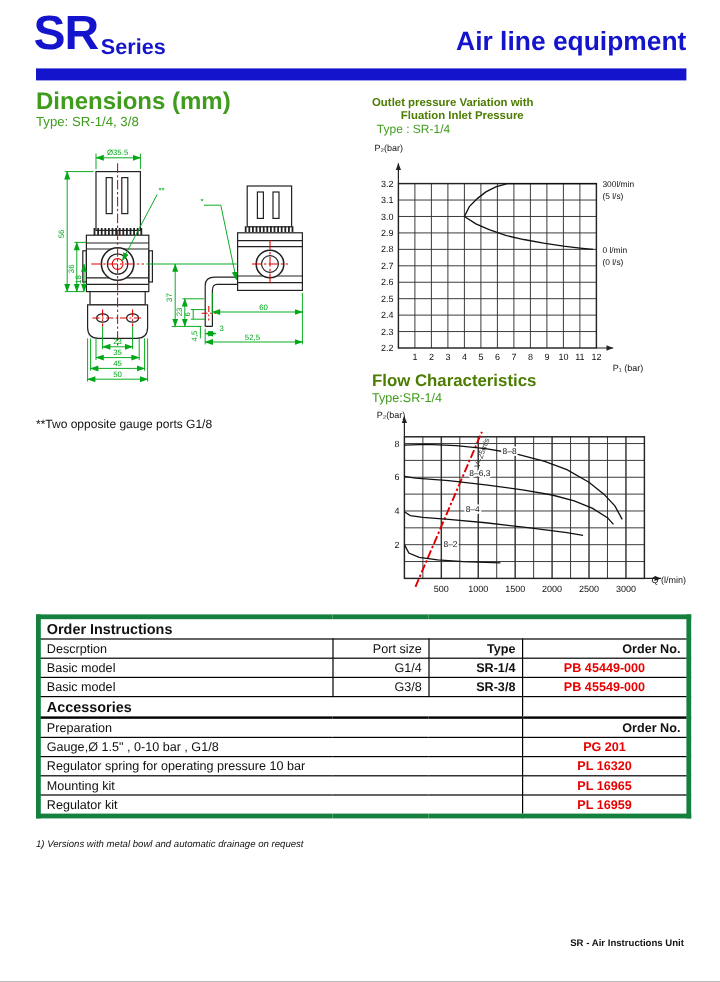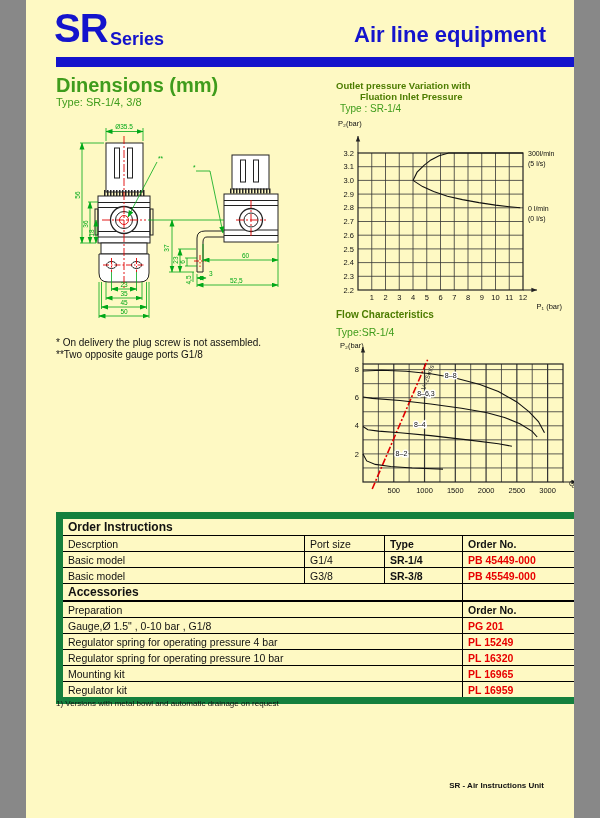--- a/index.html
+++ b/index.html
@@ -1,40 +1,40 @@
 <!DOCTYPE html>
 <html><head>
 <meta charset="utf-8">
 <style>
   html,body{margin:0;padding:0;background:#888;}
-  .page{position:relative;width:548px;height:818px;background:#fef9c3;
+  .page{position:relative;width:600px;height:818px;background:#ffffff;
         font-family:"Liberation Sans",sans-serif;color:#111;overflow:hidden;margin:0 auto;}
   .abs{position:absolute;}
   .brand-sr{left:28px;top:6px;font-size:40px;font-weight:800;color:#1414cc;letter-spacing:-1px;}
   .brand-series{left:84px;top:29px;font-size:18px;font-weight:700;color:#1414cc;text-align:right;}
   .prod-title{right:28px;top:22px;font-size:22px;font-weight:600;color:#1414cc;}
   .blue-bar{left:30px;top:57px;width:542px;height:10px;background:#1414cc;}
   .dims-title{left:30px;top:74px;font-size:20px;font-weight:700;color:#3f9c1c;}
   .dims-type{left:30px;top:96px;font-size:11px;color:#3f9c1c;}
   .c1-t{left:310px;font-size:9.5px;font-weight:700;color:#4c7c00;}
   .c1-type{left:314px;top:103px;font-size:10px;color:#3f9c1c;}
-  .c2-title{left:310px;top:309px;font-size:10px;font-weight:700;color:#4c7c00;}
+  .c2-title{left:310px;top:309px;font-size:14px;font-weight:700;color:#4c7c00;}
   .c2-type{left:310px;top:326px;font-size:10.5px;color:#3f9c1c;}
   .note{left:30px;font-size:10px;color:#111;}
   .chart-svg{position:absolute;left:300px;}
   .drawing{position:absolute;left:22px;top:112px;}
   table.order{position:absolute;left:30px;top:512px;width:542px;border-collapse:collapse;
-    border:7px solid #15803d;font-size:10.5px;table-layout:fixed;}
+    border:4px solid #15803d;font-size:10.5px;table-layout:fixed;}
   table.order td{border:1px solid #000;padding:1px 5px;height:13px;overflow:hidden;white-space:nowrap;}
   tr.t-title td{font-weight:700;font-size:12px;}
   tr.t-acc td{font-weight:700;font-size:12px;border-bottom:2px solid #000;}
-  .ctr{text-align:left;}
+  .ctr{text-align:right;}
   .bold{font-weight:700;}
-  .red{color:#e80000;font-weight:700;text-align:left;}
-  .footnote{left:30px;top:699px;font-size:8px;}
+  .red{color:#e80000;font-weight:700;text-align:center;}
+  .footnote{left:30px;top:699px;font-size:8px;font-style:italic;}
   .footer{right:30px;top:781px;font-size:8px;font-weight:700;}
   svg text{font-family:"Liberation Sans",sans-serif;}
 </style>
 </head>
 <body>
 
 <div class="page">
 
   <div class="abs brand-sr">SR</div>
   <div class="abs brand-series">Series</div>
@@ -165,21 +165,20 @@
       <text x="121" y="136" text-anchor="middle" transform="rotate(-90 121 136)">37</text>
       <text x="129.5" y="148" text-anchor="middle" transform="rotate(-90 129.5 148)">23</text>
       <text x="136.5" y="150" text-anchor="middle" transform="rotate(-90 136.5 150)">6</text>
       <text x="142.5" y="168" text-anchor="middle" transform="rotate(-90 142.5 168)">4,5</text>
       <text x="161" y="164">3</text>
       <text x="182" y="171">52,5</text>
       <text x="194" y="146">60</text>
     </g>
   </svg>
 
-  <div class="abs note" style="top:337px;">*  On delivery the plug screw is not assembled.</div>
   <div class="abs note" style="top:349px;">**Two opposite gauge ports G1/8</div>
 
   <div class="abs c1-t" style="top:80px;">Outlet pressure Variation with</div>
   <div class="abs c1-t" style="top:91px;padding-left:24px;">Fluation Inlet Pressure</div>
   <div class="abs c1-type">Type : SR-1/4</div>
   <svg id="chart1" class="chart-svg" style="top:112px;" width="298" height="200" viewBox="0 0 298 200">
       <line x1="45.75" y1="41" x2="45.75" y2="178" stroke="#333" stroke-width="0.8"></line>
       <line x1="59.5" y1="41" x2="59.5" y2="178" stroke="#333" stroke-width="0.8"></line>
       <line x1="73.25" y1="41" x2="73.25" y2="178" stroke="#333" stroke-width="0.8"></line>
       <line x1="87" y1="41" x2="87" y2="178" stroke="#333" stroke-width="0.8"></line>
@@ -324,24 +323,20 @@
     </tr>
     <tr class="t-head">
       <td colspan="3">Preparation</td>
       <td class="ctr bold">Order No.</td>
     </tr>
     <tr>
       <td colspan="3">Gauge,Ø 1.5" , 0-10 bar , G1/8</td>
       <td class="red">PG 201</td>
     </tr>
     <tr>
-      <td colspan="3">Regulator spring for operating pressure 4 bar</td>
-      <td class="red">PL 15249</td>
-    </tr>
-    <tr>
       <td colspan="3">Regulator spring for operating pressure 10 bar</td>
       <td class="red">PL 16320</td>
     </tr>
     <tr>
       <td colspan="3">Mounting kit</td>
       <td class="red">PL 16965</td>
     </tr>
     <tr>
       <td colspan="3">Regulator kit</td>
       <td class="red">PL 16959</td>

